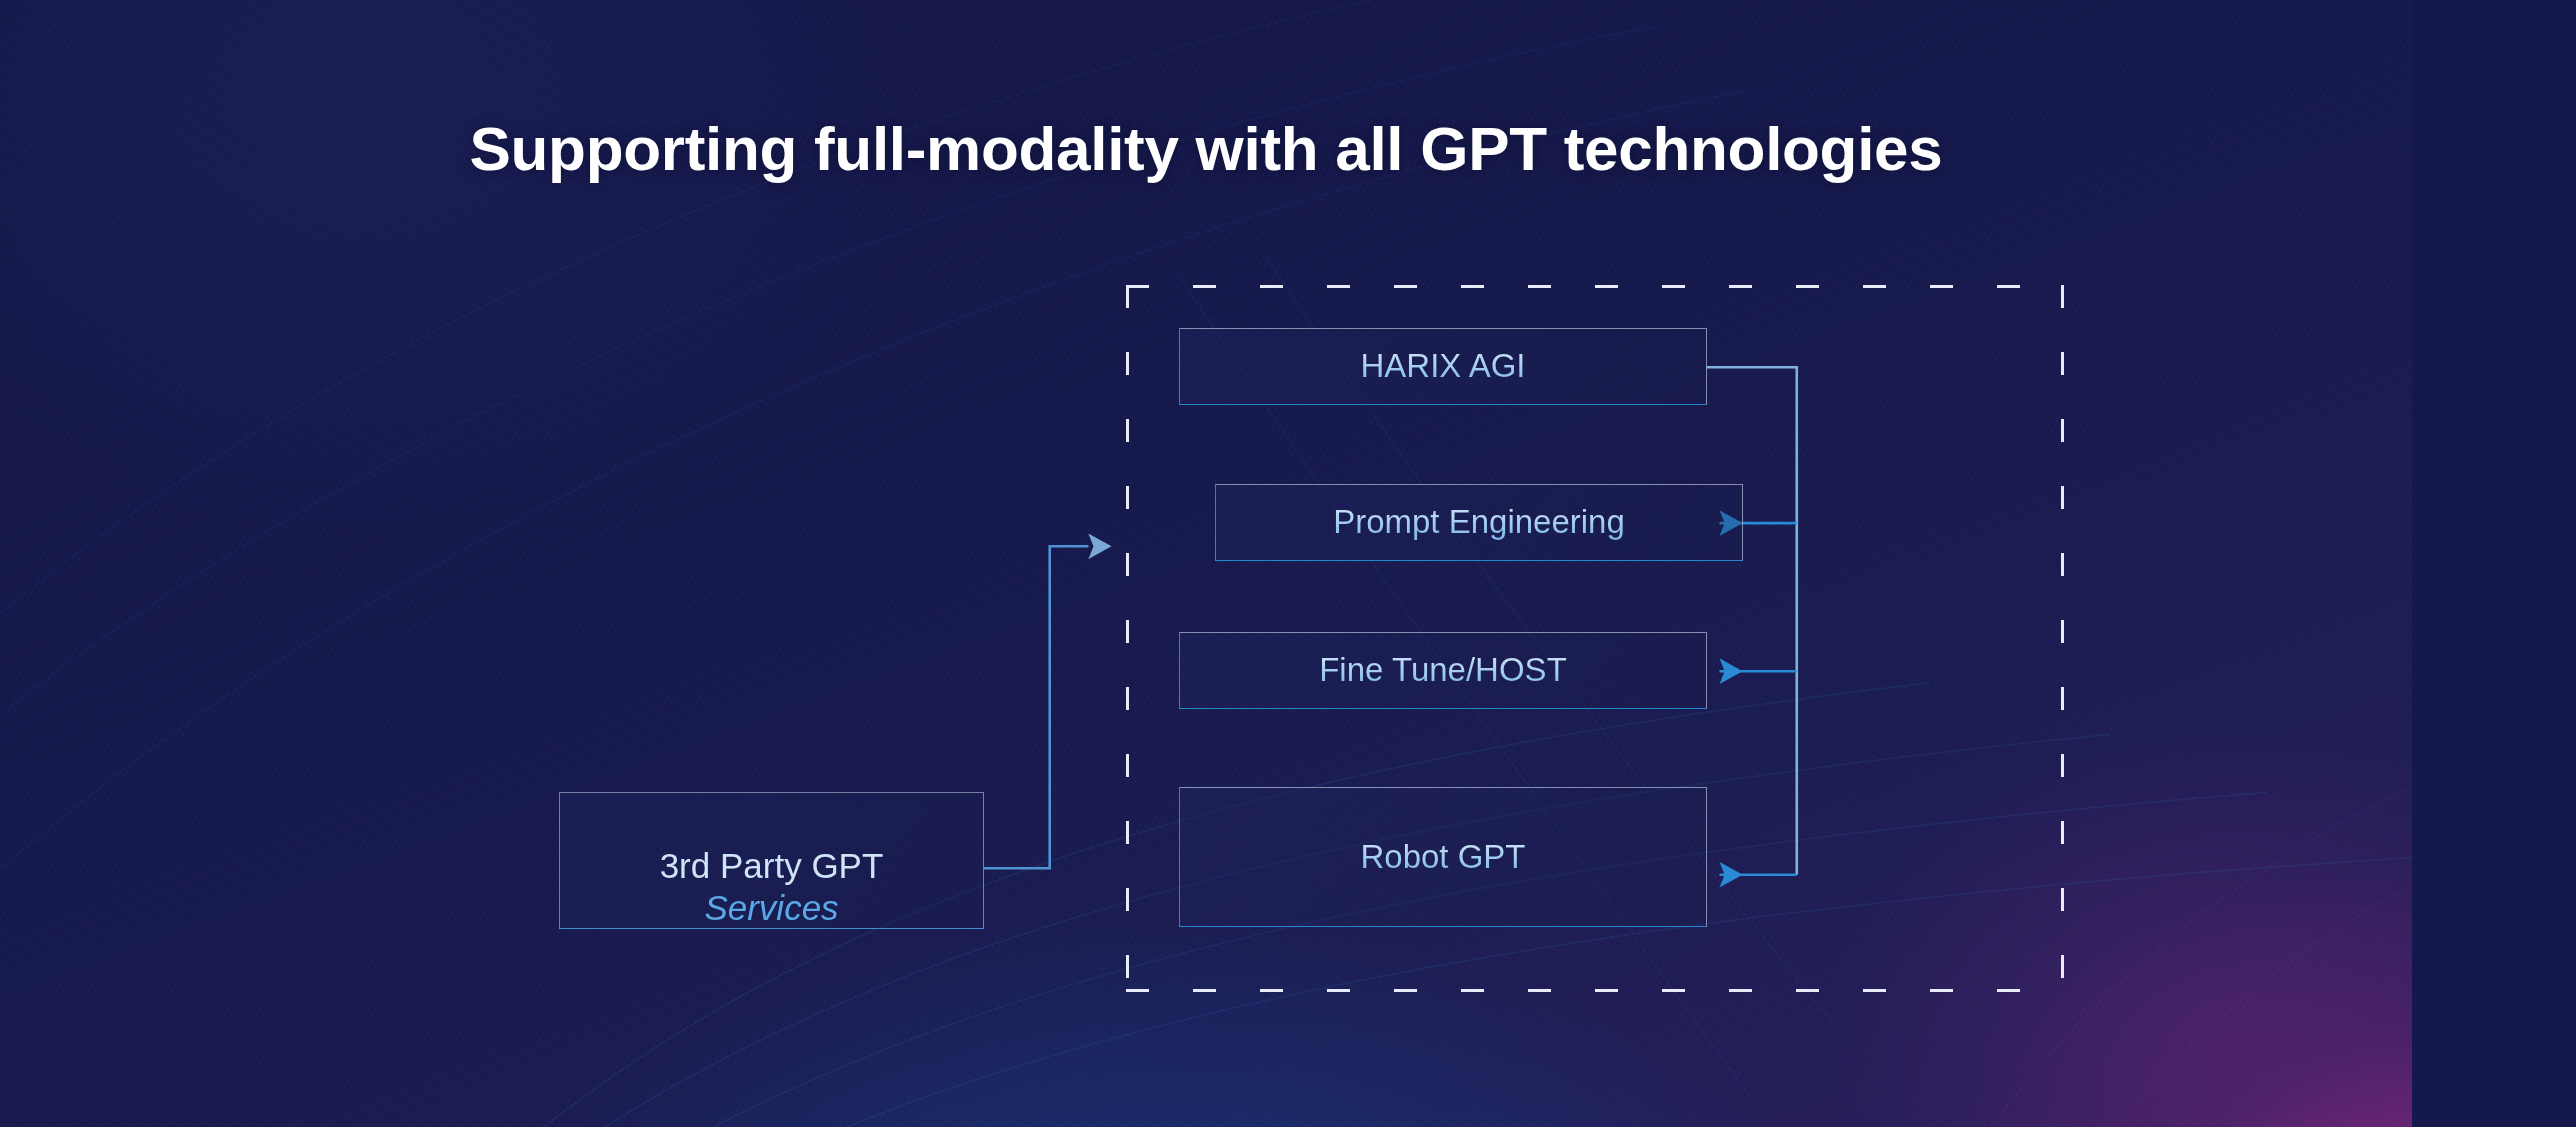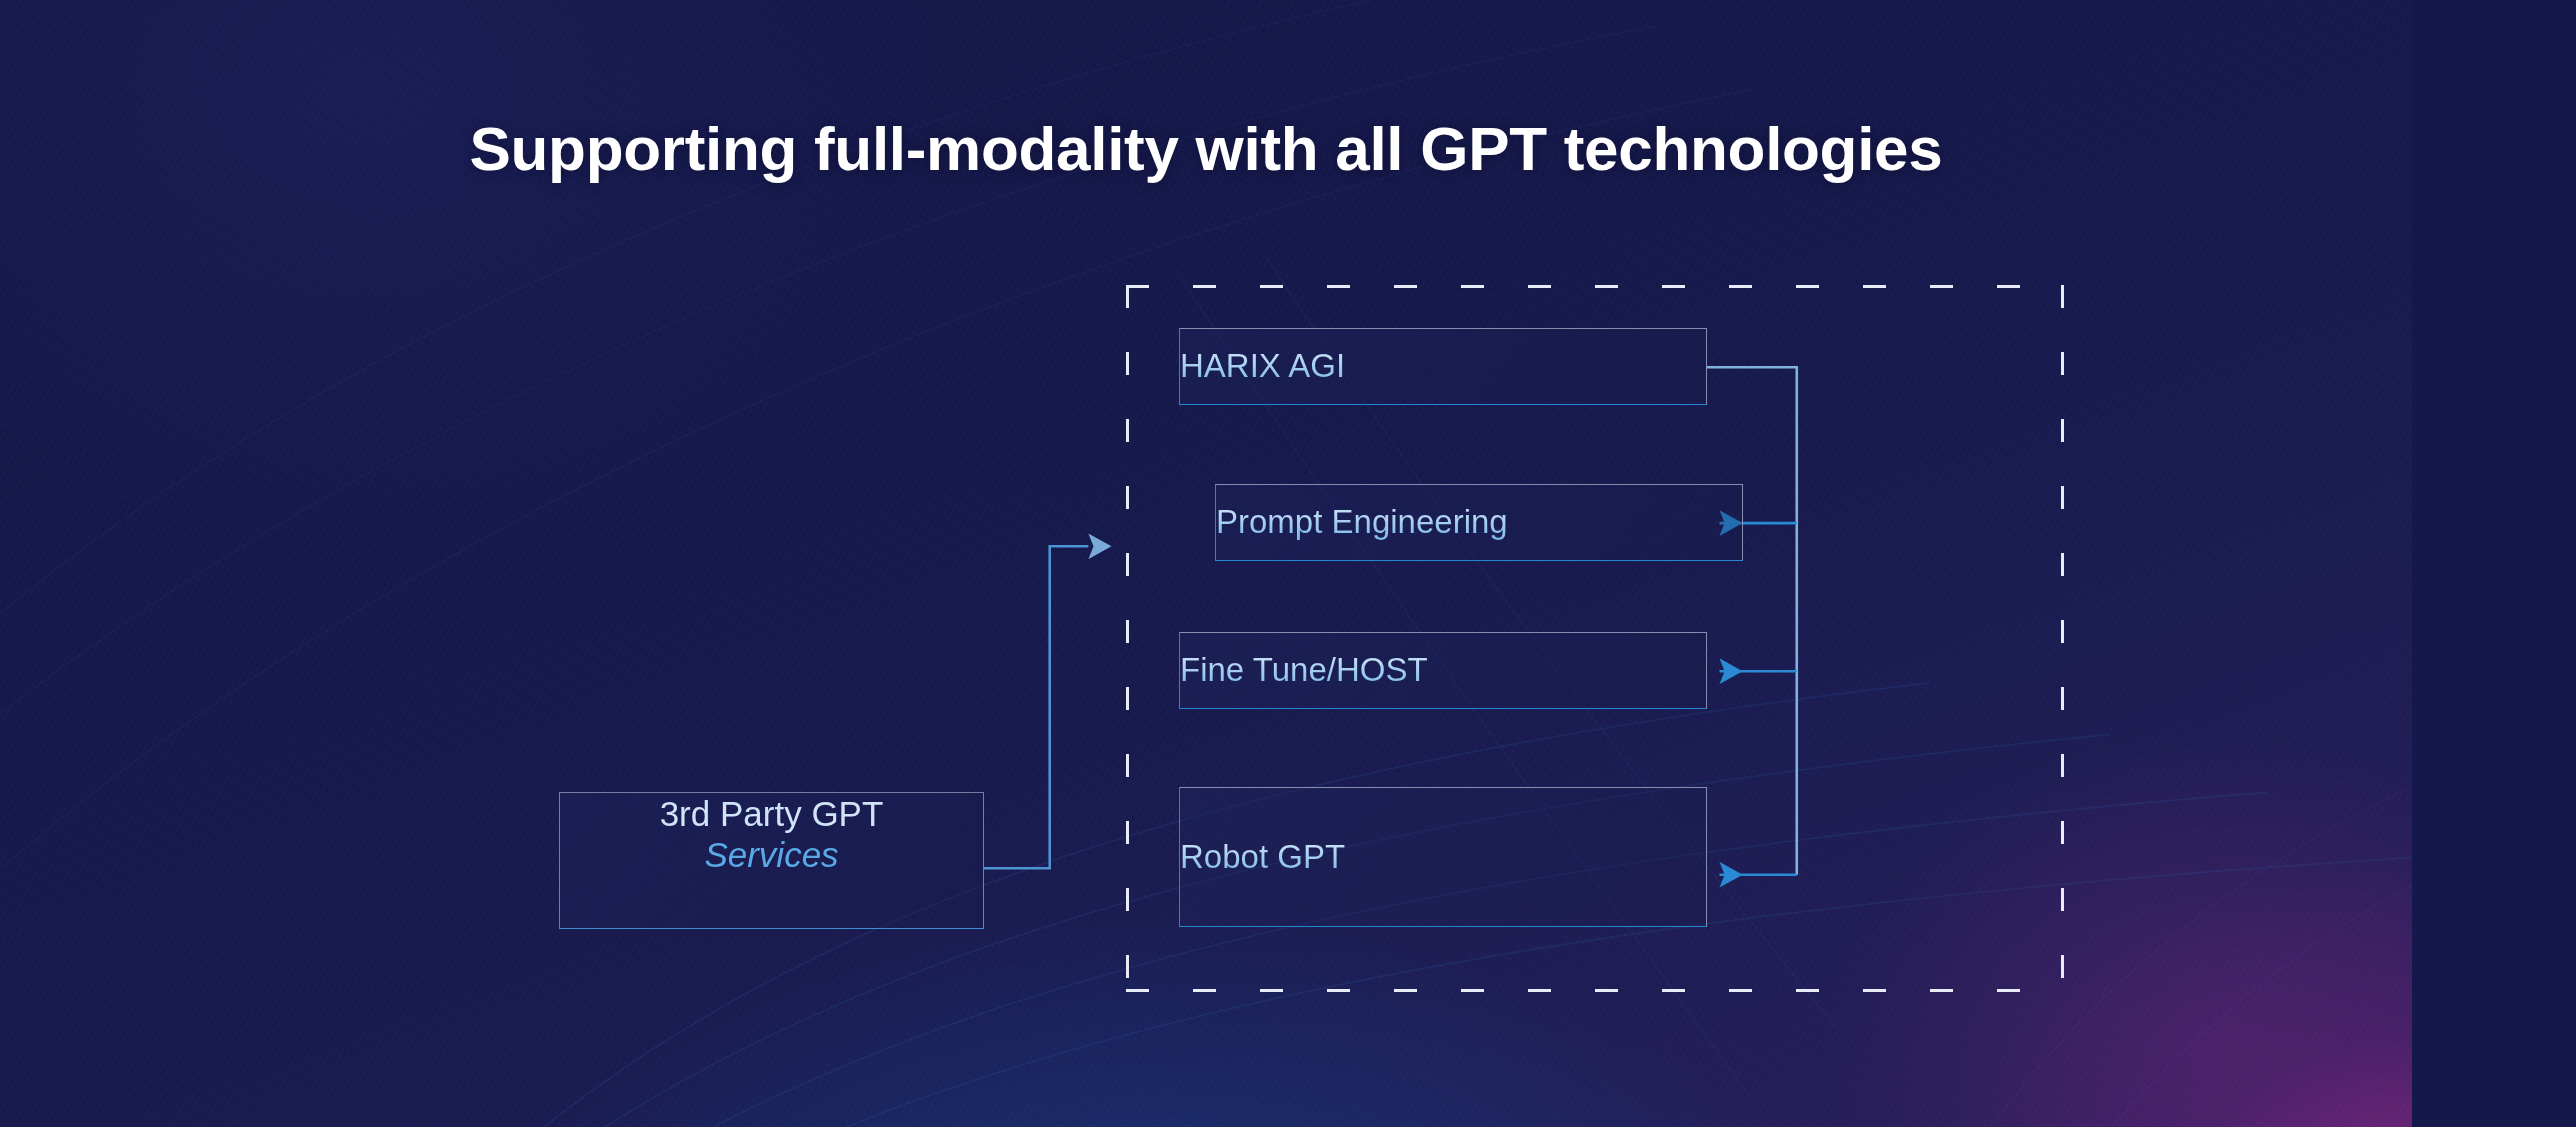--- a/index.html
+++ b/index.html
@@ -42,21 +42,21 @@
     background:
       linear-gradient(to right, #e8ecf8 0 23px, transparent 23px 67px) top left / 67px 2.6px repeat-x,
       linear-gradient(to right, #e8ecf8 0 23px, transparent 23px 67px) bottom left / 67px 2.6px repeat-x,
       linear-gradient(to bottom, #e8ecf8 0 23px, transparent 23px 67px) top left / 2.6px 67px repeat-y,
       linear-gradient(to bottom, #e8ecf8 0 23px, transparent 23px 67px) top right / 2.6px 67px repeat-y;
   }
 
   
   .node{
     position:absolute;box-sizing:border-box;
-    display:flex;align-items:center;
+    display:flex;align-items:center;justify-content:center;
     text-align:center;line-height:1.18;
     border-top:1.3px solid rgba(176,186,214,.72);
     border-right:1.3px solid rgba(176,186,214,.72);
     border-left:1.9px solid #2487cf;
     border-bottom:1.9px solid #2487cf;
     background:linear-gradient(135deg, rgba(30,36,92,.42) 0%, rgba(22,26,72,.26) 100%);
   }
   .node .lbl{display:block;font-size:33px;font-weight:400;}
 
   .c-pale{color:#cfe4f7;}
@@ -66,21 +66,21 @@
 
   #node-harix  {left:1179px;top:328px;width:528px;height:77px;}
   #node-prompt {left:1179px;top:484px;width:528px;height:77px;margin-left:36px;}
   #node-finetune{left:1179px;top:632px;width:528px;height:77px;}
   #node-robot  {left:1179px;top:787px;width:528px;height:140px;}
   #node-thirdparty{left:559px;top:792px;width:425px;height:137px;
     border-top:1.3px solid rgba(176,186,214,.62);
     border-right:1.3px solid rgba(176,186,214,.62);
     border-left:1.3px solid #3f8fd0;
     border-bottom:1.3px solid #3f8fd0;
-    flex-direction:column;justify-content:flex-start;}
+    flex-direction:column;justify-content:flex-end;}
   #node-thirdparty .lbl{font-size:35px;}
 
   
   .side-label{
     position:absolute;left:1820px;top:562px;width:232px;
     text-align:center;font-size:36px;line-height:1.08;
     color:#5fa4dd;
     background:linear-gradient(180deg,#4e9ad8 0%,#9ccaee 100%);
     -webkit-background-clip:text;background-clip:text;color:transparent;
   }

